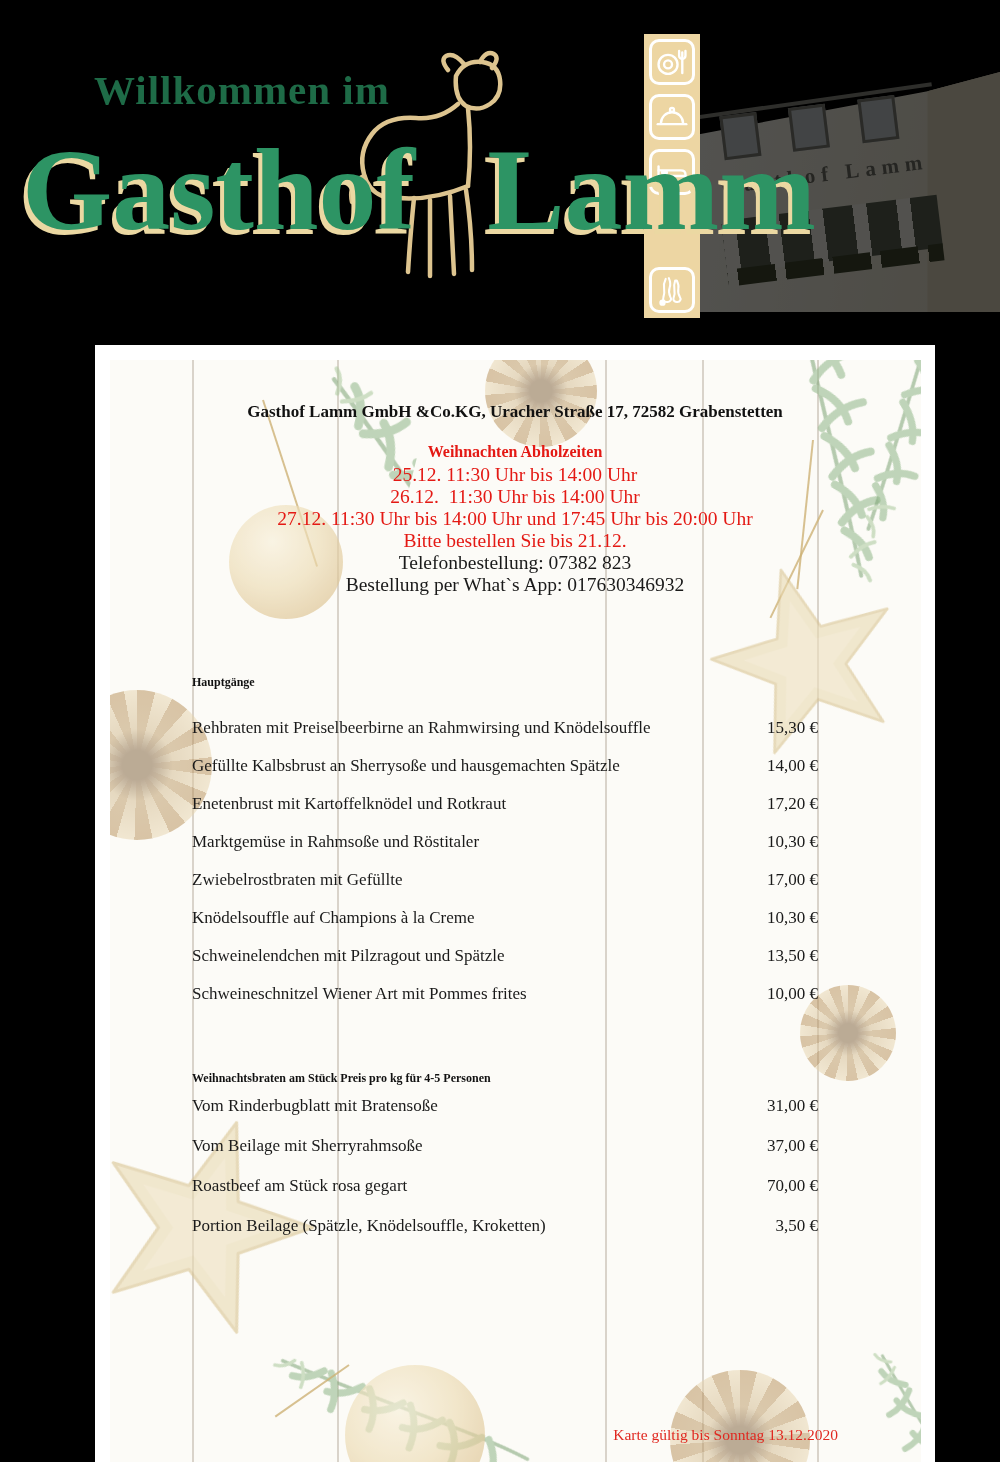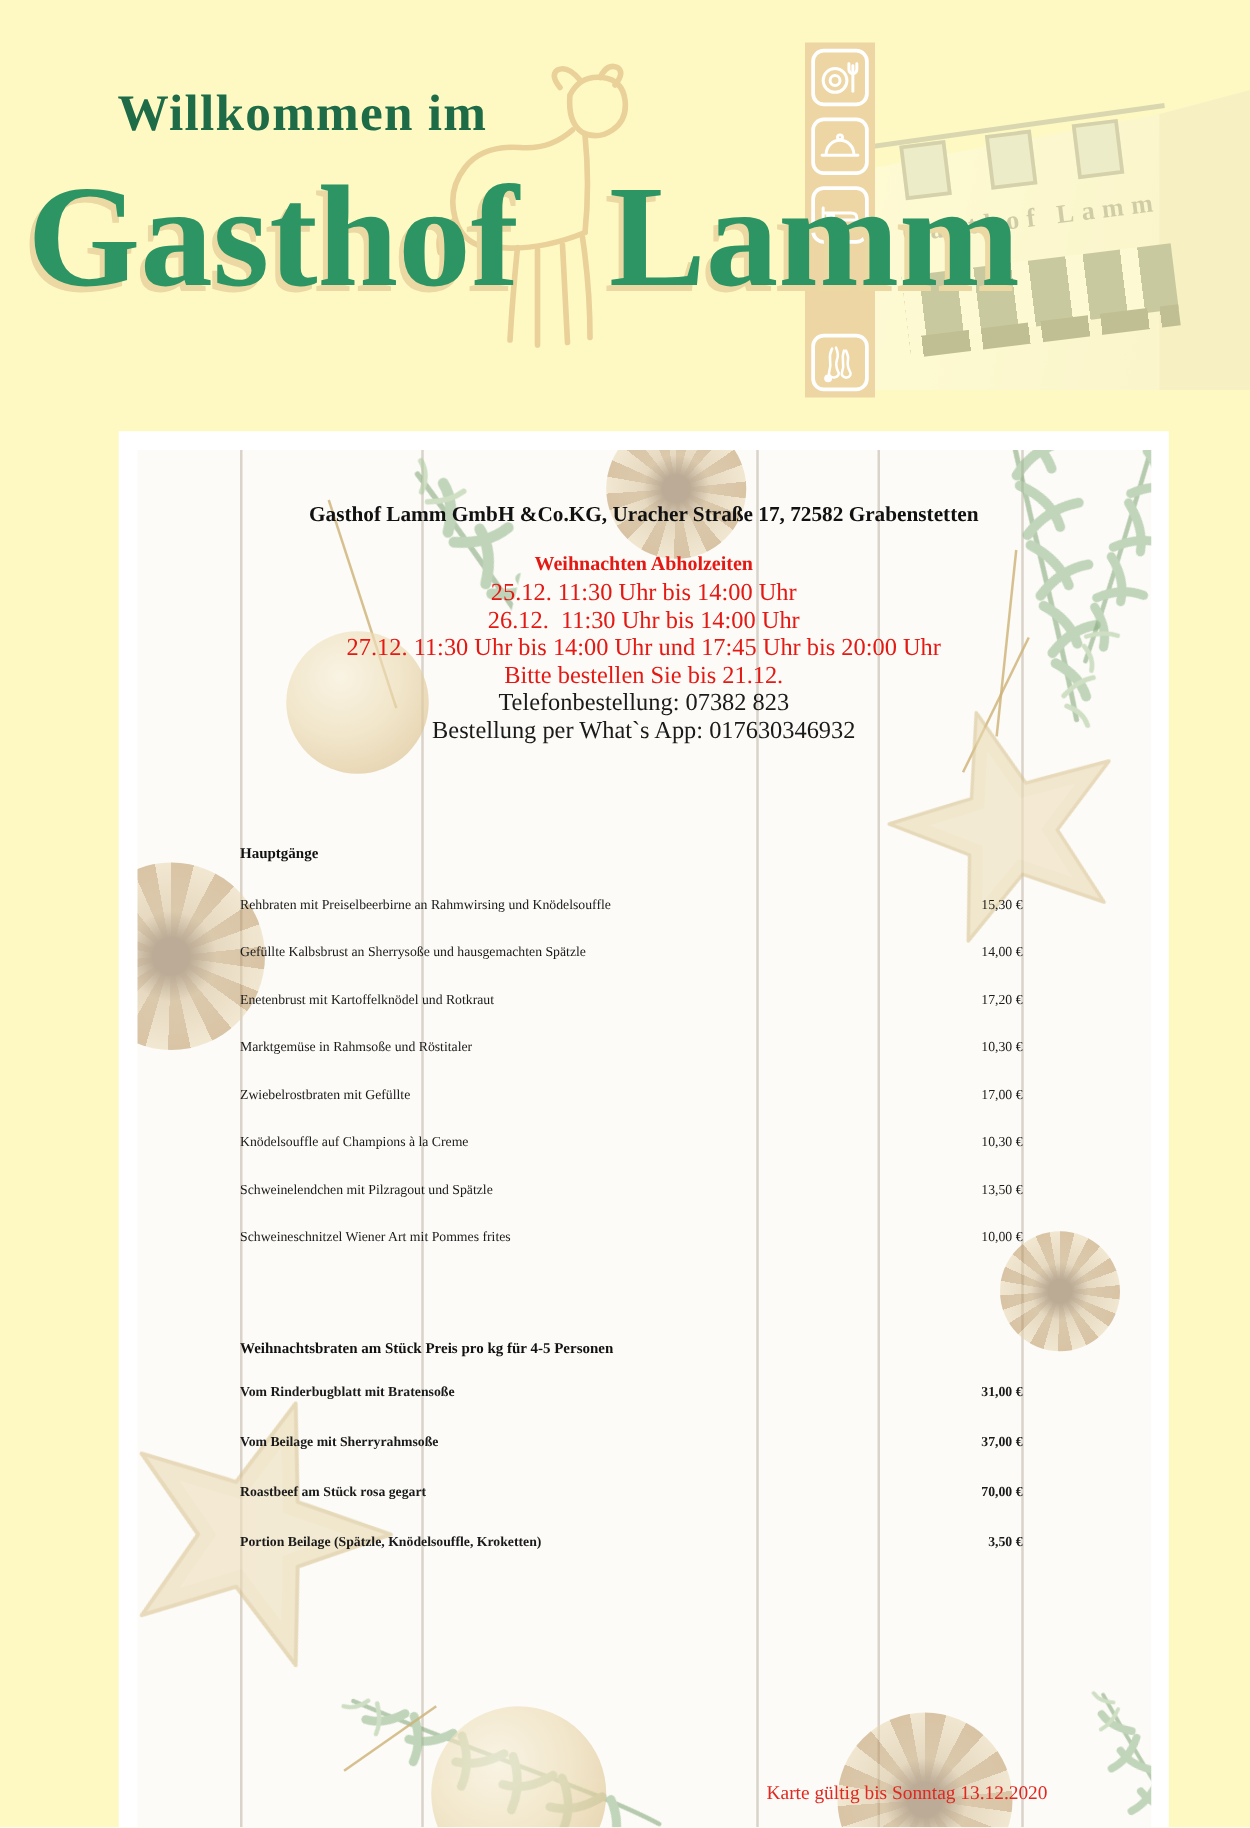--- a/index.html
+++ b/index.html
@@ -1,17 +1,17 @@
 <!DOCTYPE html>
 <html><head>
 <meta charset="utf-8">
 <style>
   html,body{margin:0;padding:0;}
   body{font-family:"Liberation Serif", serif;}
-  .page{position:relative;width:1000px;height:1462px;background:#fef9c3;overflow:hidden;}
+  .page{position:relative;width:1000px;height:1462px;background:#000000;overflow:hidden;}
 
   
   .header{position:absolute;left:0;top:0;width:1000px;height:345px;}
   .welcome{position:absolute;left:94px;top:66px;font-size:41px;font-weight:700;color:#1E6B47;letter-spacing:1px;z-index:3;}
   .brand{position:absolute;left:22px;top:132px;display:flex;gap:72px;font-size:116px;font-weight:700;line-height:1;color:#2D9464;z-index:3;margin:0;
          text-shadow:-4px 5px 0 #EBD8A2;}
   .lamb{position:absolute;left:318px;top:48px;width:215px;height:240px;z-index:2;opacity:.95;}
 
   
   .building{position:absolute;left:698px;top:72px;width:302px;height:240px;opacity:.32;z-index:1;overflow:hidden;}
@@ -51,24 +51,24 @@
 
   
   .notice{position:absolute;left:0;right:0;top:57px;text-align:center;z-index:5;}
   .addr{font-size:17px;font-weight:700;color:#111;margin:0 0 21px 0;}
   .ntitle{font-size:16px;font-weight:700;color:#E41914;margin:0 0 3px 0;}
   .nline{font-size:19.5px;line-height:22px;color:#E41914;white-space:pre-wrap;}
   .nblack{color:#1a1a1a;}
   .menu-section{position:absolute;left:97px;right:117px;z-index:5;}
   .sec0{top:330px;} .sec1{top:726px;}
   .sec-heading{font-size:12px;font-weight:700;color:#111;}
-  .rows0{margin-top:28px;} .rows1{margin-top:22px;font-weight:bold;}
+  .rows0{margin-top:28px;} .rows1{margin-top:10px;}
   .menu-row{display:flex;justify-content:space-between;align-items:flex-start;}
   .rows0 .menu-row{height:38px;} .rows1 .menu-row{height:40px;}
-  .dish,.price{font-size:11px;color:#1a1a1a;}
+  .dish,.price{font-size:17px;color:#1a1a1a;}
   .price{white-space:nowrap;}
   .validity{position:absolute;right:97px;bottom:18px;font-size:15.5px;color:#E02820;z-index:5;}
 </style>
 </head>
 <body>
 
 <svg width="0" height="0" style="position:absolute">
   <defs>
     <symbol id="frond" viewBox="0 0 260 220">
       <g fill="none" stroke-linecap="round">

